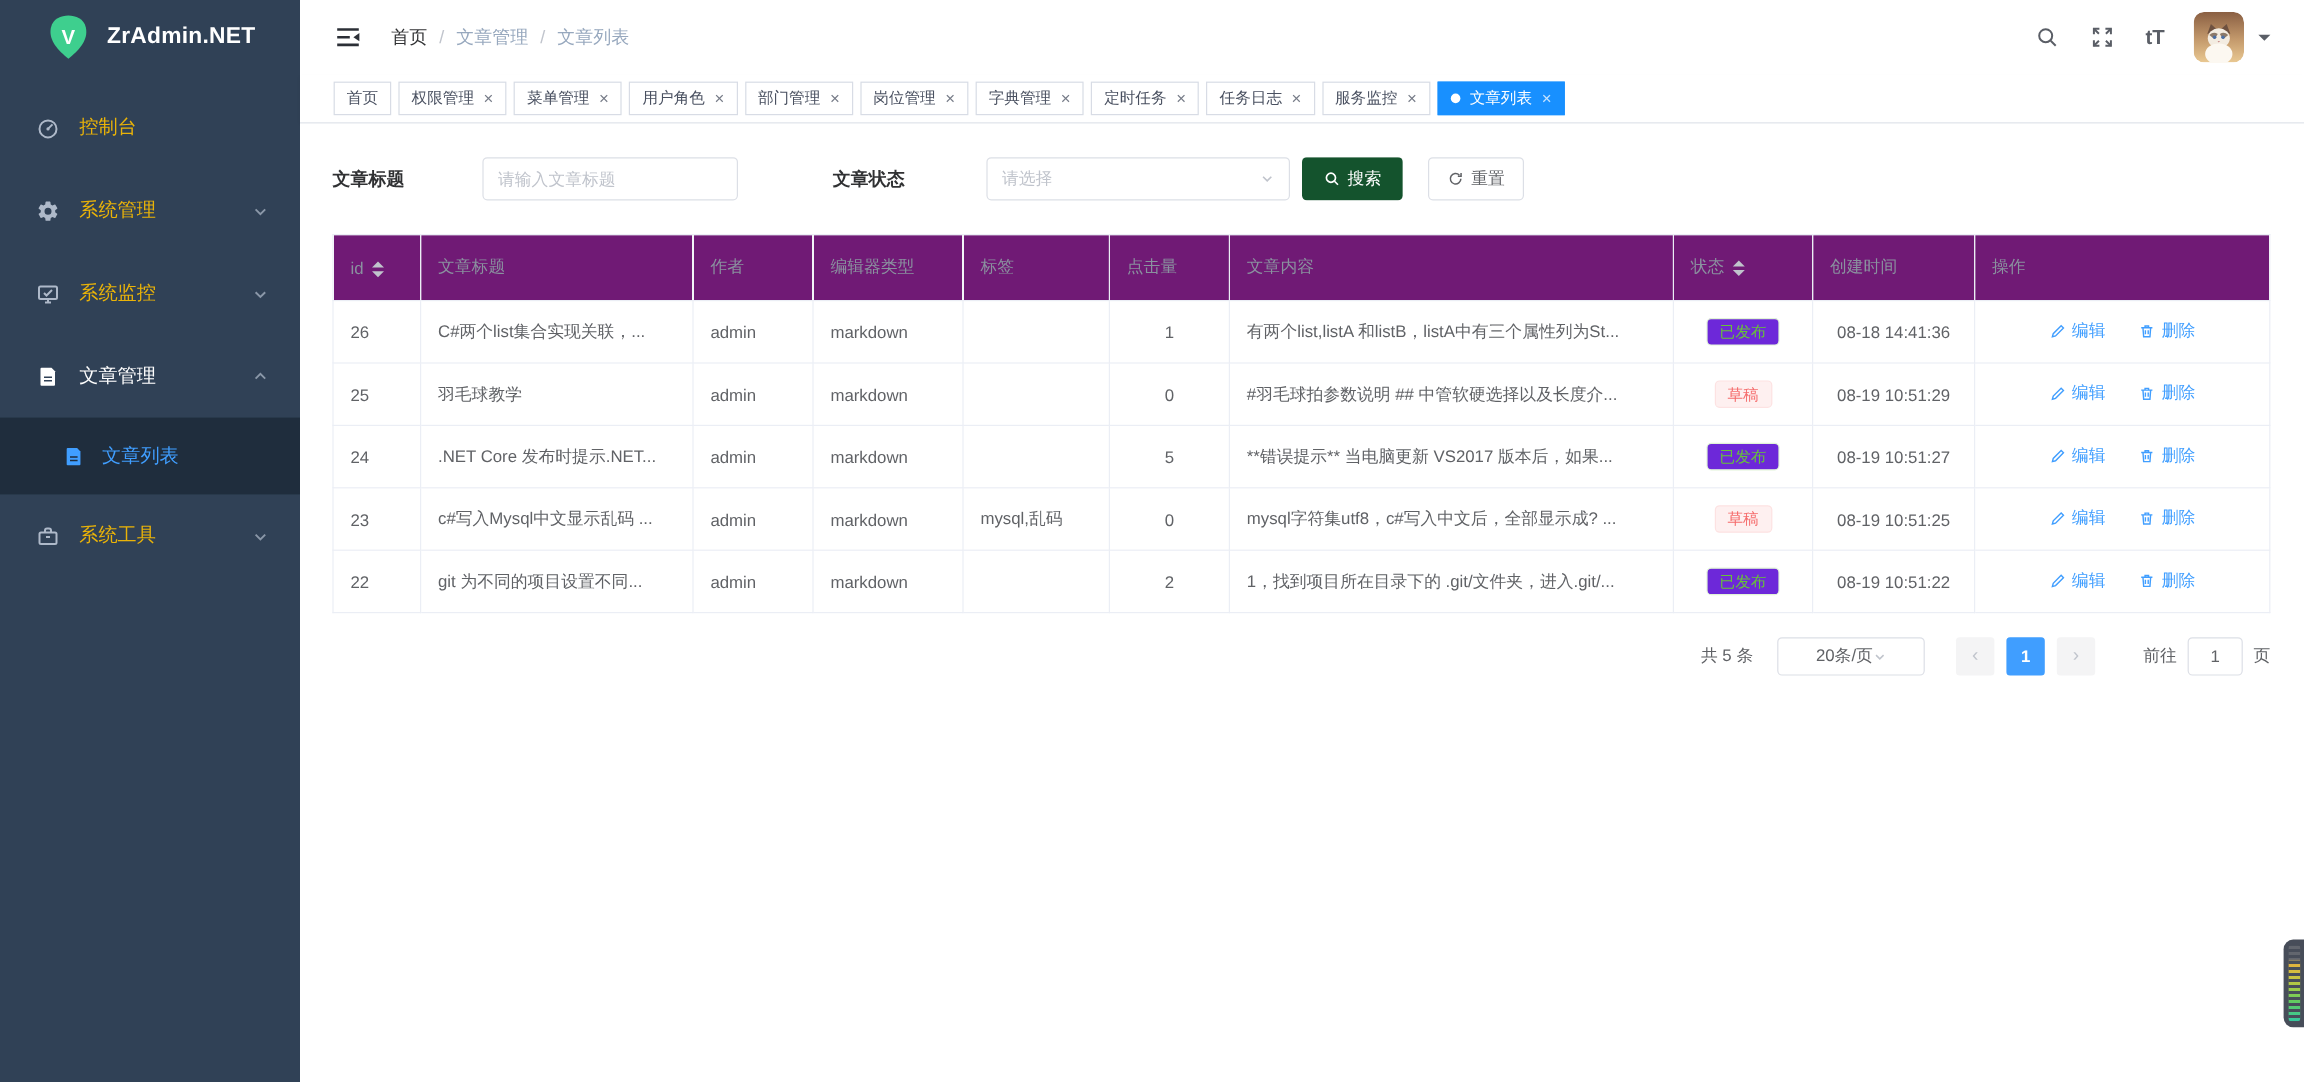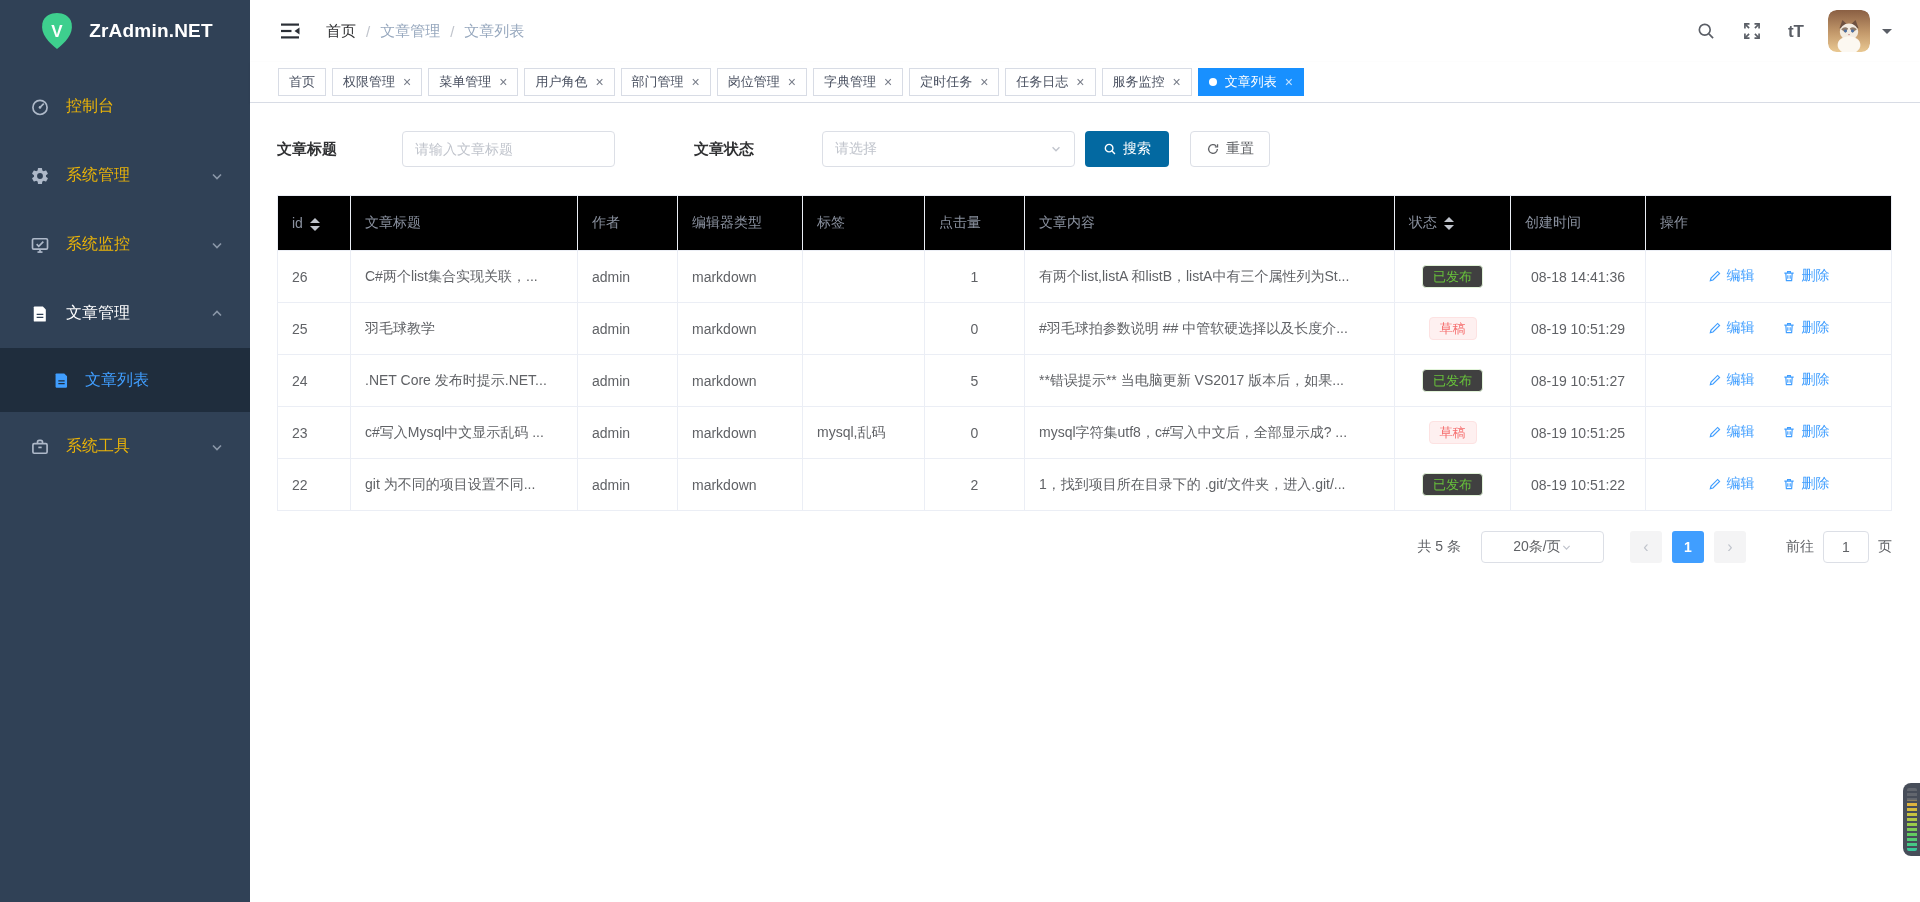--- a/index.html
+++ b/index.html
@@ -52,42 +52,42 @@
   .f-label.w1 { width:125px; }
   .f-label.w2 { width:128px; }
   .f-item2 { margin-left:79px; display:flex; align-items:center; }
   .text-input { width:213px; height:36px; border:1px solid #dcdfe6; border-radius:4px; padding:0 12px; font-size:14px; color:#606266; outline:none; font-family:inherit; }
   .text-input::placeholder { color:#c0c4cc; }
   .select-box { width:253px; height:36px; border:1px solid #dcdfe6; border-radius:4px; padding:0 12px; display:flex; align-items:center; justify-content:space-between; cursor:pointer; background:#fff; }
   .select-box .placeholder { font-size:14px; color:#c0c4cc; }
   .select-box .sel-chev { width:12px; height:12px; color:#c0c4cc; }
   .btn { height:36px; border-radius:4px; display:inline-flex; align-items:center; justify-content:center; font-size:14px; cursor:pointer; border:1px solid transparent; }
   .btn .b-icon { width:14px; height:14px; margin-right:6px; }
-  .btn-search { background:#0369a1; color:#fff; padding:0 17px; margin-left:10px; }
+  .btn-search { background:#14532d; color:#fff; padding:0 17px; margin-left:10px; }
   .btn-reset { background:#fff; color:#606266; border-color:#dcdfe6; padding:6px 15px; margin-left:21px; }
 
   
   .toolbar-row { display:flex; align-items:center; margin-bottom:10px; }
   .btn-add { background:#ecf5ff; border-color:#b3d8ff; color:#409eff; padding:0 16px; }
   .circle-btns { margin-left:auto; display:flex; gap:6px; }
   .circle-btn { width:33px; height:33px; border-radius:50%; border:1px solid #dcdfe6; background:#fff; display:flex; align-items:center; justify-content:center; color:#606266; cursor:pointer; }
   .circle-btn svg { width:14px; height:14px; }
 
   
   table.data { width:100%; border-collapse:collapse; table-layout:fixed; font-size:14px; }
   table.data th, table.data td { border:1px solid #ebeef5; padding:0 14px; overflow:hidden; white-space:nowrap; }
-  table.data th { height:55px; background:#000000; color:#8a919f; font-weight:normal; text-align:left; }
+  table.data th { height:55px; background:#701a75; color:#8a919f; font-weight:normal; text-align:left; }
   table.data td { height:52px; color:#606266; background:#fff; }
   th.c-center, td.c-center { text-align:center; }
   .sort-caret { display:inline-block; vertical-align:middle; margin-left:7px; }
   .sort-caret i { display:block; width:0; height:0; border:5px solid transparent; }
   .sort-caret .up { border-bottom-color:#c0c4cc; border-top-width:0; margin-bottom:3px; }
   .sort-caret .down { border-top-color:#c0c4cc; border-bottom-width:0; }
   .badge { display:inline-block; padding:4px 10px; font-size:13px; border-radius:4px; line-height:1; }
-  .badge.success { color:#67c23a; background:#404040; border:1px solid #e1f3d8; }
+  .badge.success { color:#67c23a; background:#6d28d9; border:1px solid #e1f3d8; }
   .badge.danger { color:#f56c6c; background:#fef0f0; border:1px solid #fde2e2; }
   .act-link { display:inline-flex; align-items:center; color:#409eff; cursor:pointer; }
   .act-link svg { width:14px; height:14px; margin-right:5px; }
   .act-link + .act-link { margin-left:24px; }
 
   
   .pagination { display:flex; align-items:center; justify-content:flex-end; margin-top:20px; font-size:14px; color:#606266; }
   .pg-total { margin-right:20px; }
   .pg-size { width:123px; height:32px; border:1px solid #dcdfe6; border-radius:4px; display:flex; align-items:center; justify-content:center; cursor:pointer; margin-right:26px; }
   .pg-size .sel-chev { width:11px; height:11px; color:#c0c4cc; }

